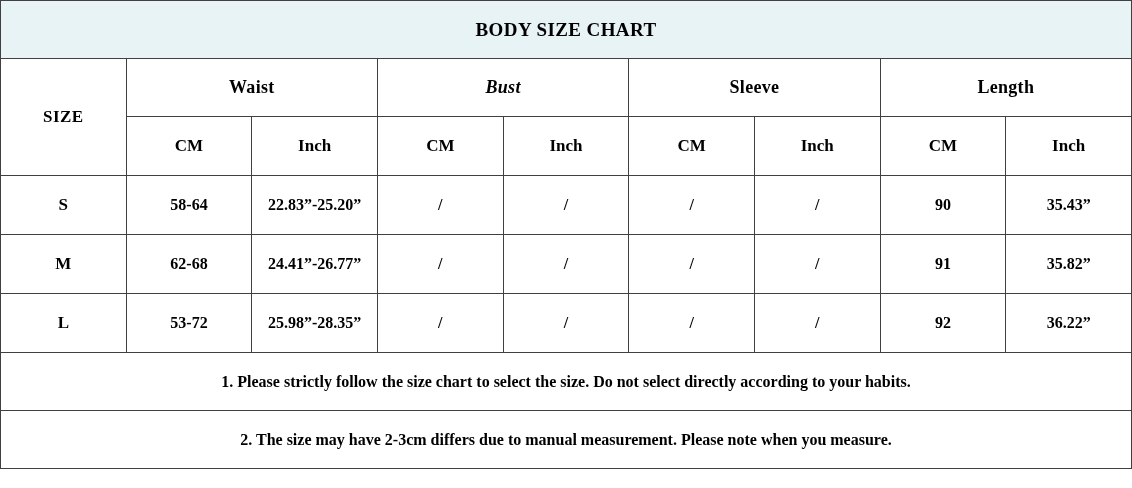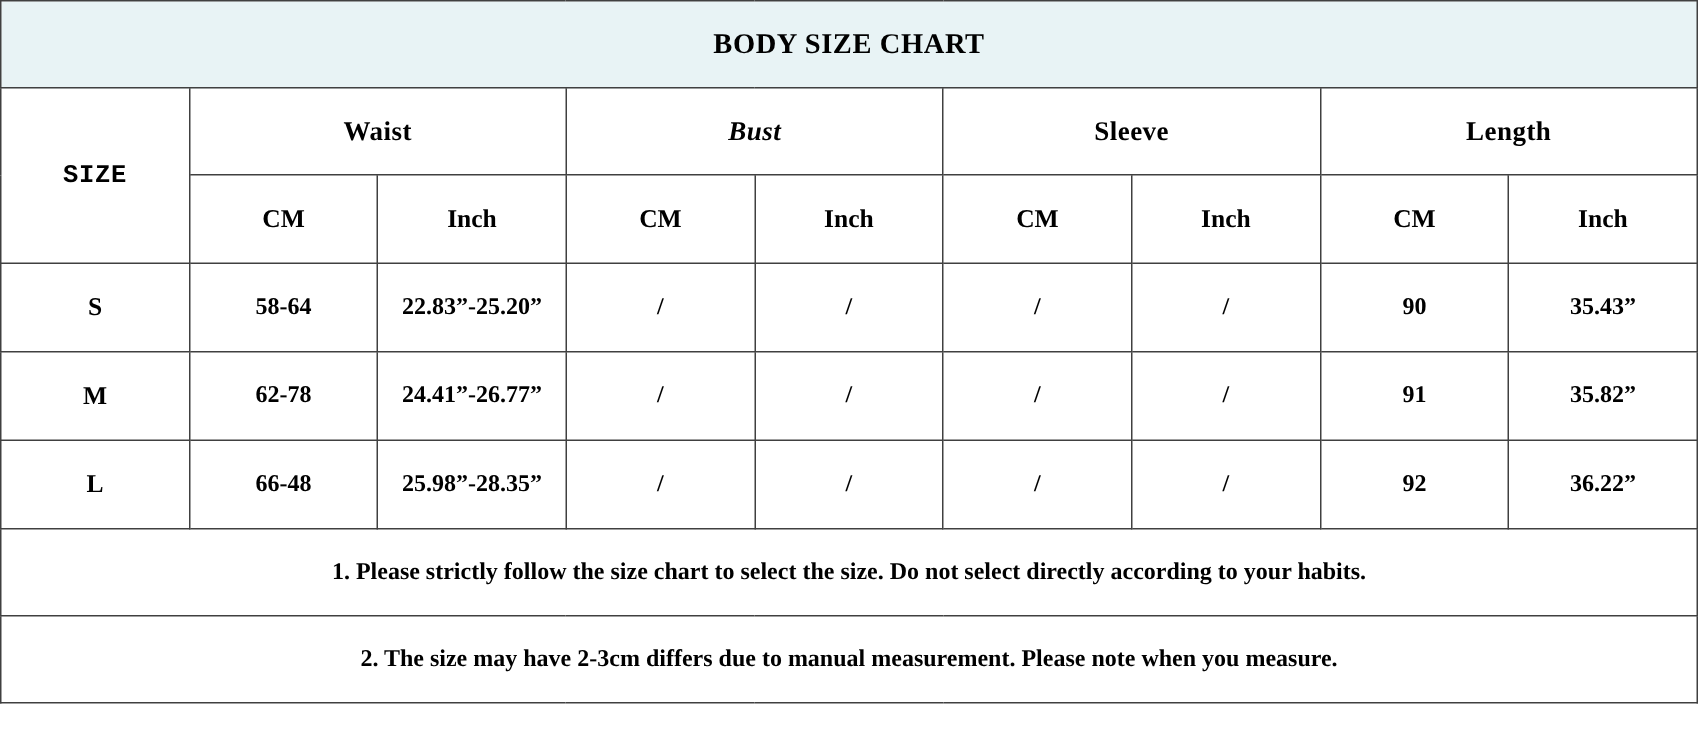--- a/index.html
+++ b/index.html
@@ -81,21 +81,21 @@
 </head>
 <body>
 
 <div class="chart-wrap">
   <table class="size-chart">
     <tbody>
       <tr>
         <td class="title-cell" colspan="9">BODY SIZE CHART</td>
       </tr>
       <tr>
-        <td class="size-head" rowspan="2" style="width:128px;font-family:Liberation Mono, monospace;">SIZE</td>
+        <td class="size-head" rowspan="2" style="width:128px;">SIZE</td>
         <td class="grp-head" colspan="2" style="width:254px;">Waist</td>
         <td class="grp-head" colspan="2" style="width:250px;font-style:italic;">Bust</td>
         <td class="grp-head" colspan="2" style="width:250px;">Sleeve</td>
         <td class="grp-head" colspan="2" style="width:250px;">Length</td>
       </tr>
       <tr>
         <td class="unit-head" style="width:127px;">CM</td>
         <td class="unit-head" style="width:127px;">Inch</td>
         <td class="unit-head" style="width:125px;">CM</td>
         <td class="unit-head" style="width:125px;">Inch</td>
@@ -112,33 +112,33 @@
         <td class="slash">/</td>
         <td class="slash">/</td>
         <td class="slash">/</td>
         <td class="slash">/</td>
         <td>90</td>
         <td>35.43”</td>
       </tr>
 
       <tr class="data-row">
         <td class="size-label">M</td>
-        <td>62-78</td>
+        <td>62-68</td>
         <td>24.41”-26.77”</td>
         <td class="slash">/</td>
         <td class="slash">/</td>
         <td class="slash">/</td>
         <td class="slash">/</td>
         <td>91</td>
         <td>35.82”</td>
       </tr>
 
       <tr class="data-row">
         <td class="size-label">L</td>
-        <td>66-48</td>
+        <td>53-72</td>
         <td>25.98”-28.35”</td>
         <td class="slash">/</td>
         <td class="slash">/</td>
         <td class="slash">/</td>
         <td class="slash">/</td>
         <td>92</td>
         <td>36.22”</td>
       </tr>
 
       <tr>

